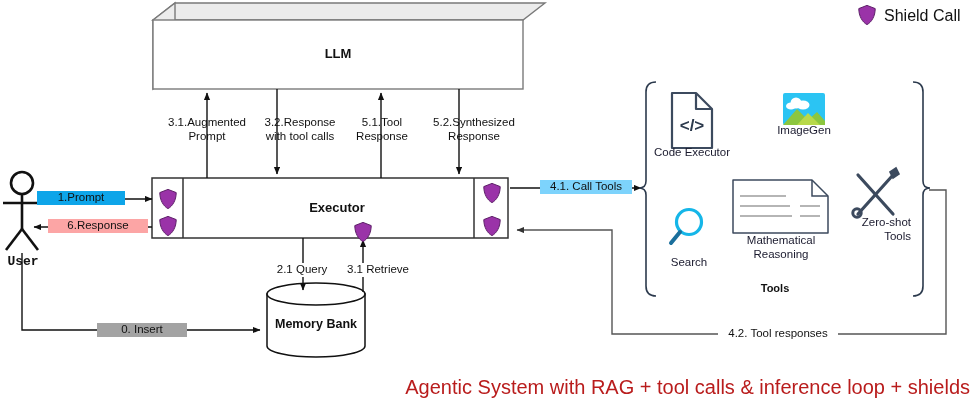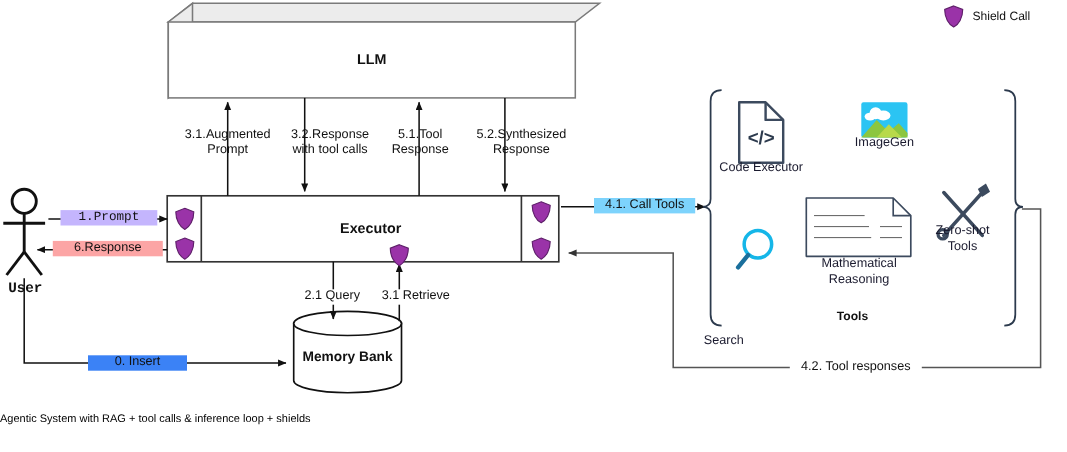--- a/index.html
+++ b/index.html
@@ -4,21 +4,21 @@
 <style>
   html,body{margin:0;padding:0;background:#ffffff;}
   body{width:970px;height:411px;position:relative;overflow:hidden;
        font-family:"Liberation Sans",sans-serif;color:#000;}
   .abs{position:absolute;}
   .lbl{font-size:11.5px;line-height:13.5px;color:#111;text-align:center;white-space:pre-line;}
   .lbl-strong{font-weight:bold;}
   svg{display:block;}
   #root-svg{position:absolute;left:0;top:0;}
   .toolname{font-size:11.5px;line-height:13.5px;text-align:center;color:#1a1a2e;}
-  .caption{font-size:10px;text-align:left;width:100%;color:#000000;}
+  .caption{font-size:20px;text-align:right;width:100%;color:#b91c1c;}
 </style>
 </head>
 <body>
 
 <svg id="root-svg" width="970" height="411" viewBox="0 0 970 411">
   <defs>
     <marker id="arrow" markerWidth="9" markerHeight="9" refX="7.2" refY="3.2" orient="auto" markerUnits="userSpaceOnUse">
       <path d="M0,0 L7.6,3.2 L0,6.4 z" fill="#111"></path>
     </marker>
     <marker id="arrowgray" markerWidth="9" markerHeight="9" refX="7.2" refY="3.2" orient="auto" markerUnits="userSpaceOnUse">
@@ -149,39 +149,39 @@
 
 <div class="abs lbl" style="left:235px;top:116px;width:130px;">3.2.Response
 with tool calls</div>
 
 <div class="abs lbl" style="left:330px;top:116px;width:104px;">5.1.Tool
 Response</div>
 
 <div class="abs lbl" style="left:412px;top:116px;width:124px;">5.2.Synthesized
 Response</div>
 
-<div class="abs lbl" style="left:55px;top:191px;width:88px;background:#c4b5fd;font-family:Liberation Mono, monospace;">1.Prompt</div>
+<div class="abs lbl" style="left:37px;top:191px;width:88px;background:#0ea5e9;">1.Prompt</div>
 
 <div class="abs lbl" style="left:48px;top:219px;width:100px;background:#fca5a5;">6.Response</div>
 
 <div class="abs lbl" style="left:259px;top:263px;width:86px;background:#fff;">2.1 Query</div>
 
 <div class="abs lbl" style="left:331px;top:263px;width:94px;background:#fff;">3.1 Retrieve</div>
 
-<div class="abs lbl" style="left:80px;top:323px;width:90px;background:#3b82f6;">0. Insert</div>
+<div class="abs lbl" style="left:97px;top:323px;width:90px;background:#a3a3a3;">0. Insert</div>
 
 <div class="abs lbl" style="left:540px;top:180px;width:92px;background:#7dd3fc;">4.1. Call Tools</div>
 
 <div class="abs lbl" style="left:718px;top:327px;width:120px;background:#fff;">4.2. Tool responses</div>
 
 <div class="abs toolname" style="left:645px;top:146px;width:94px;">Code Executor</div>
 
 <div class="abs toolname" style="left:764px;top:124px;width:80px;">ImageGen</div>
 
-<div class="abs toolname" style="left:624px;top:256px;width:68px;margin-top:48px;">Search</div>
+<div class="abs toolname" style="left:655px;top:256px;width:68px;">Search</div>
 
 <div class="abs toolname" style="left:729px;top:234px;width:104px;">Mathematical Reasoning</div>
 
-<div class="abs toolname" style="left:839px;top:204px;width:72px;">Zero-shot Tools</div>
+<div class="abs toolname" style="left:839px;top:216px;width:72px;text-align:right;">Zero-shot Tools</div>
 
-<div class="abs lbl" style="left:884px;top:9px;width:86px;text-align:left;font-size:11px;">Shield Call</div>
+<div class="abs lbl" style="left:884px;top:9px;width:86px;text-align:left;font-size:16px;">Shield Call</div>
 
 <div class="abs caption" style="left:0px;top:376px;">Agentic System with RAG + tool calls &amp; inference loop + shields</div>
 
 </body></html>

